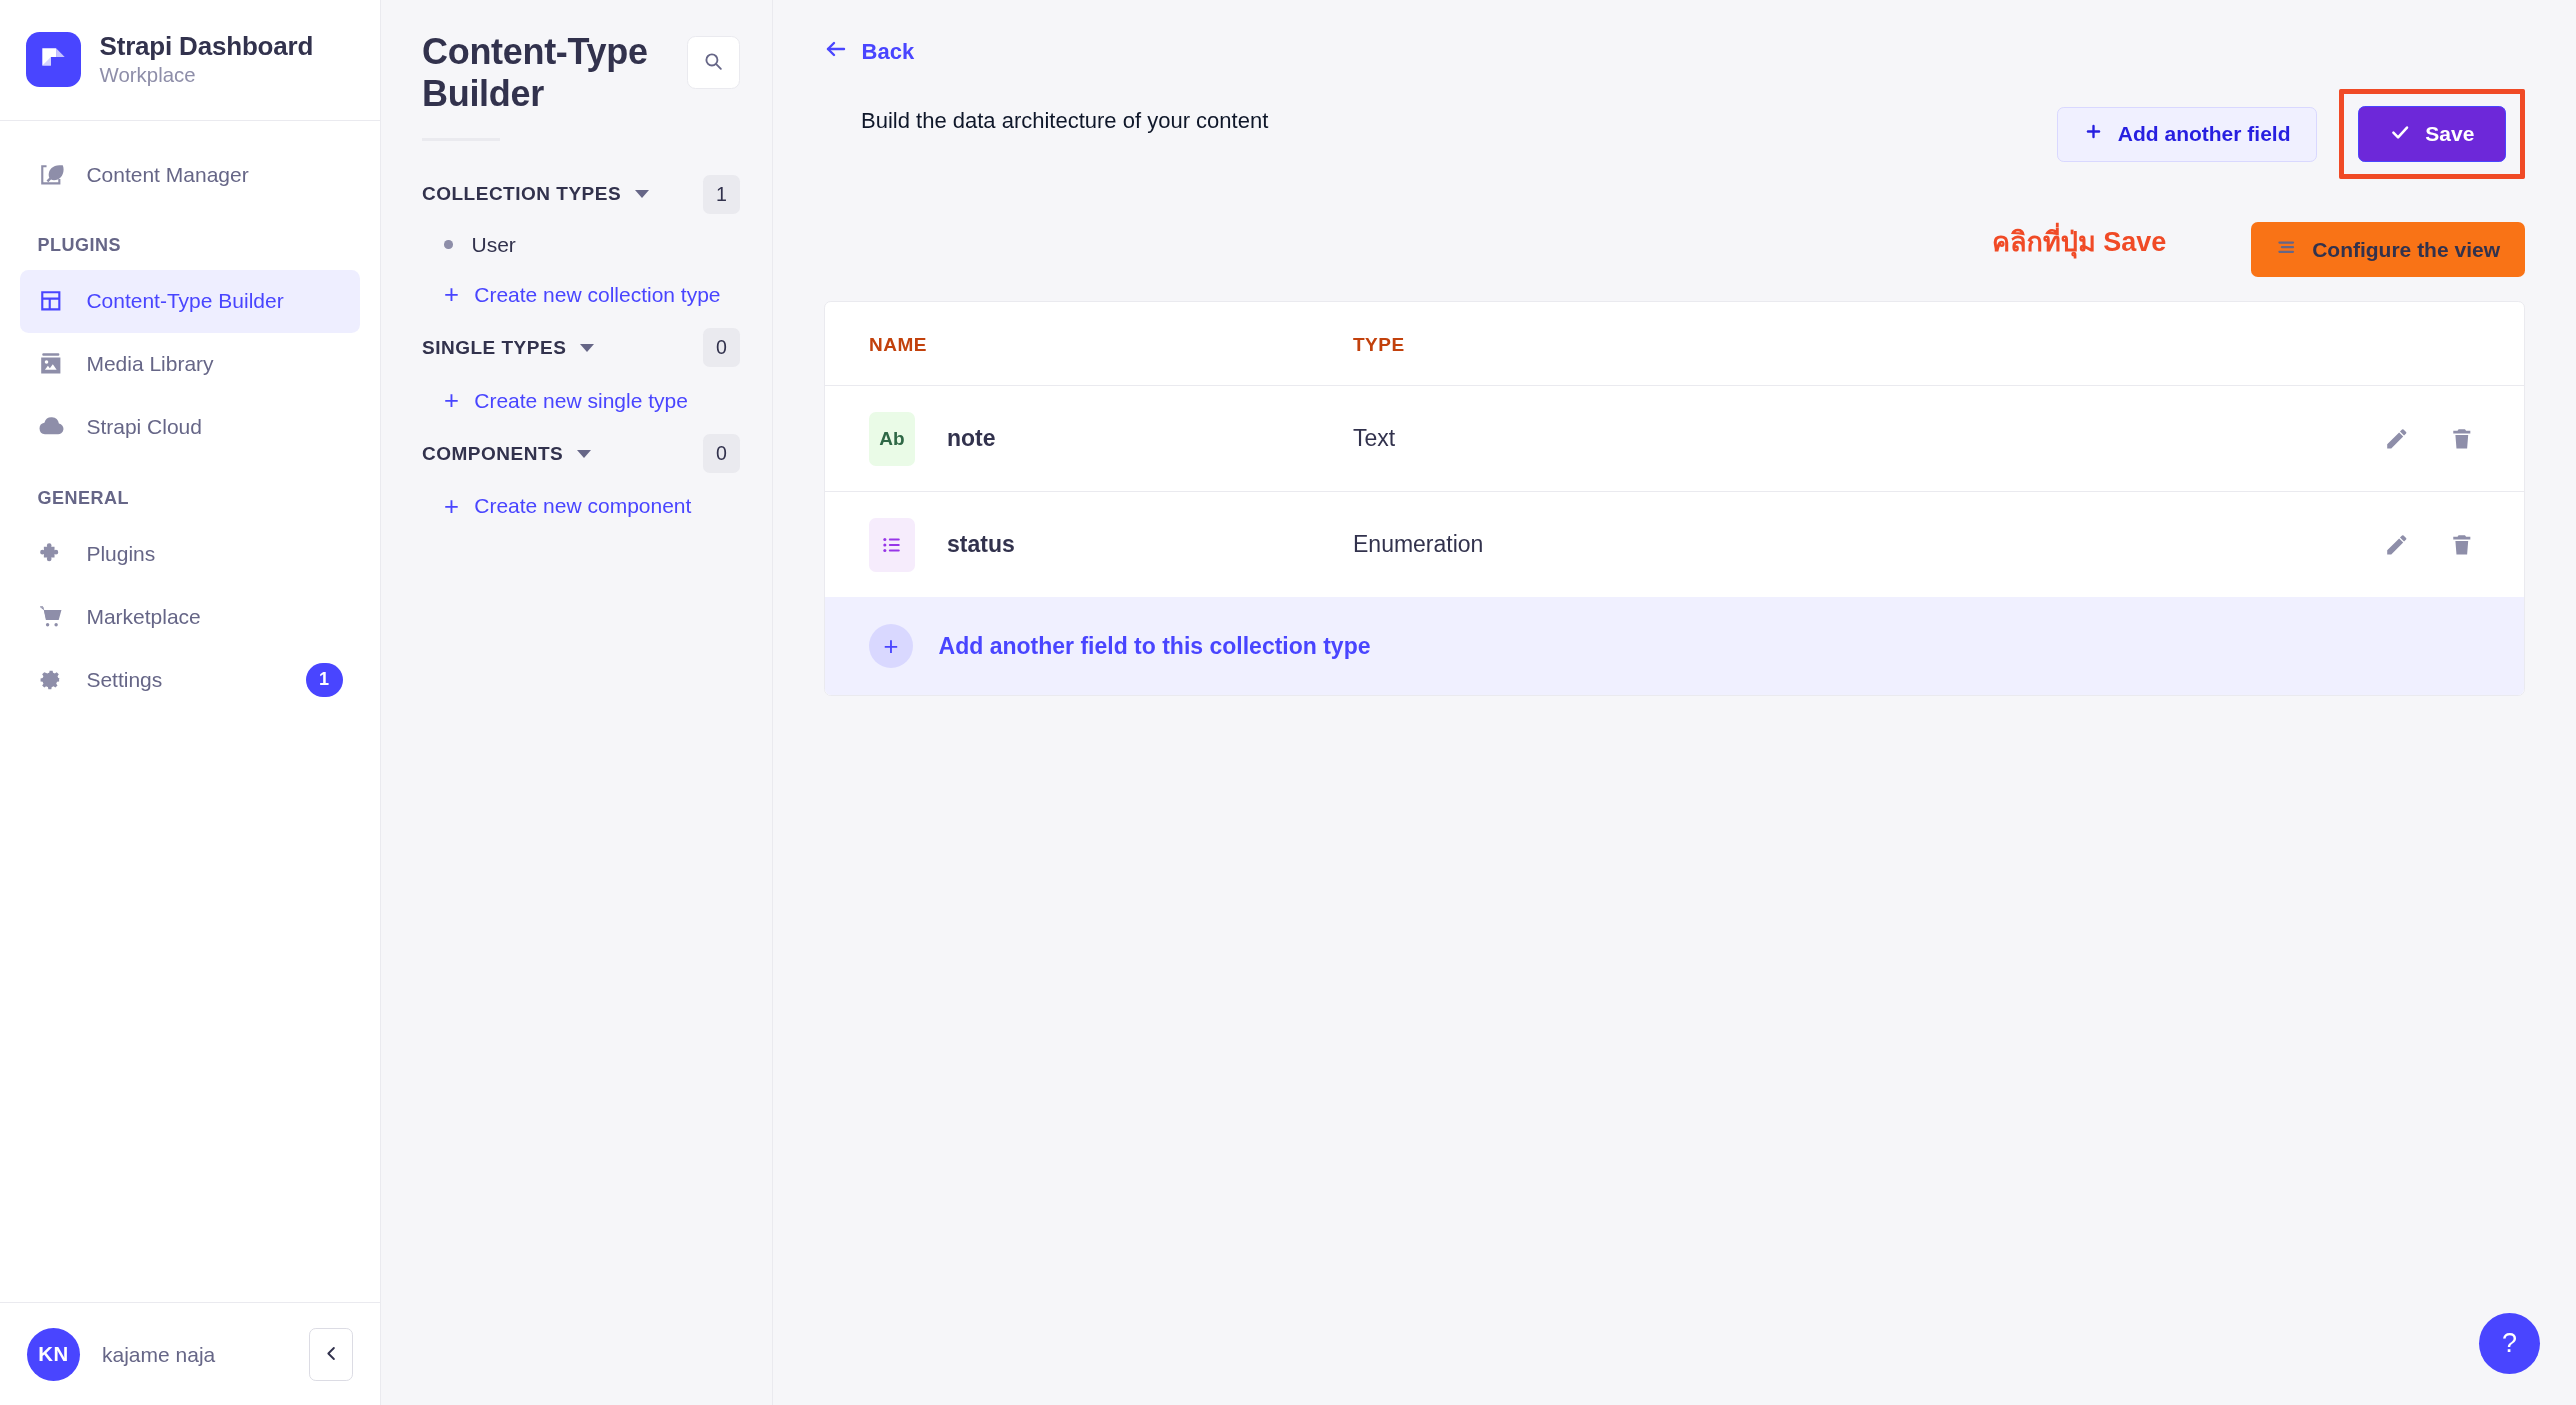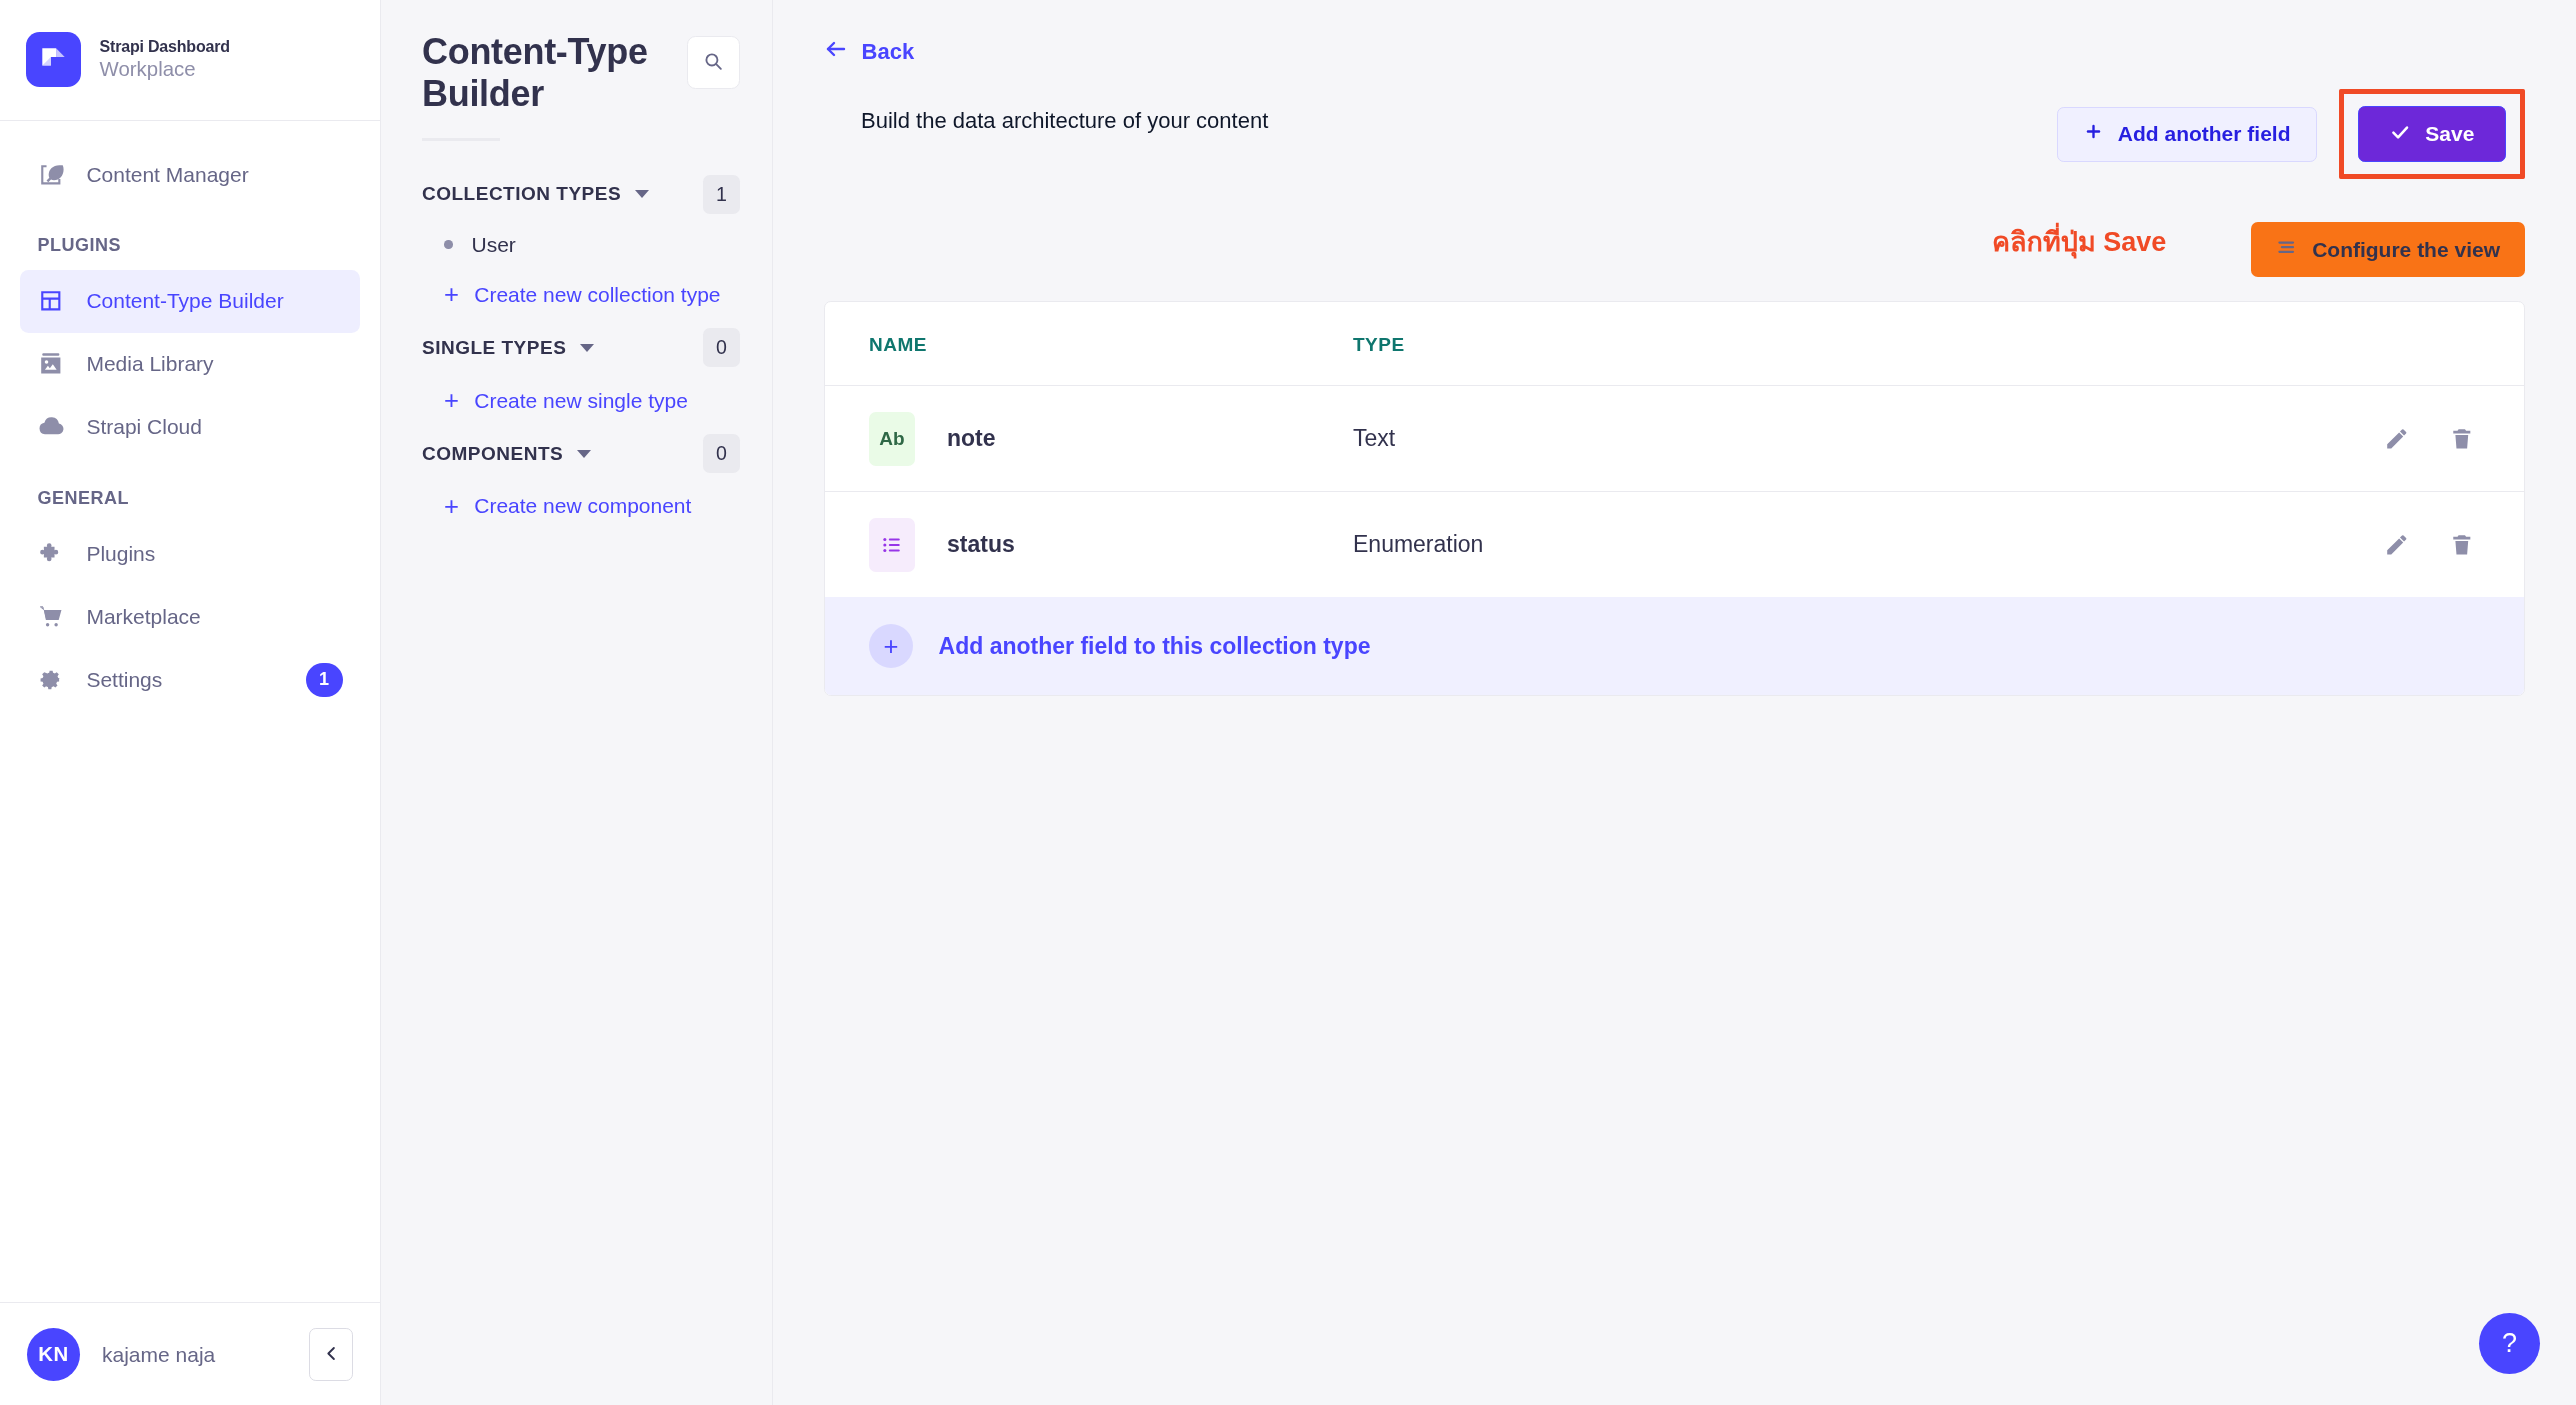--- a/index.html
+++ b/index.html
@@ -34,21 +34,21 @@
     height: 121px;
   }
   .brand-logo {
     width: 55px; height: 55px;
     border-radius: 13.6px;
     background: #4945ff;
     display: flex; align-items: center; justify-content: center;
     flex: 0 0 55px;
   }
   .brand-text { display: flex; flex-direction: column; gap: 1.7px; }
-  .brand-title { font-size: 16px; font-weight: 700; color: #32324d; letter-spacing: -0.2px; }
+  .brand-title { font-size: 26px; font-weight: 700; color: #32324d; letter-spacing: -0.2px; }
   .brand-sub { font-size: 20.4px; color: #8e8ea9; font-weight: 400; }
 
   .nav { flex: 1; padding: 22px 20.4px 0 20.4px; overflow: hidden; }
   .nav-item {
     display: flex;
     align-items: center;
     gap: 22px;
     height: 63px;
     padding: 0 17px;
     border-radius: 8.5px;
@@ -215,21 +215,21 @@
   .card {
     margin-top: 24px;
     background: #fff;
     border: 0.9px solid #eaeaef;
     border-radius: 6.8px;
     overflow: hidden;
   }
   table.fields { width: 100%; border-collapse: collapse; }
   table.fields th {
     text-align: left;
-    font-size: 19px; font-weight: 600; letter-spacing: 0.5px; color: #0f766e;
+    font-size: 19px; font-weight: 600; letter-spacing: 0.5px; color: #c2410c;
     padding: 32px 0 29px 0;
   }
   table.fields th:first-child { padding-left: 44px; width: 528px; }
   table.fields td { padding: 25.6px 0; border-top: 0.9px solid #eaeaef; font-size: 23px; color: #32324d; }
   table.fields td:first-child { padding-left: 44px; }
   .field-cell { display: flex; align-items: center; gap: 32px; }
   .type-chip {
     width: 46px; height: 54px; border-radius: 6.8px;
     display: flex; align-items: center; justify-content: center;
     font-size: 19px; font-weight: 600; flex: 0 0 46px;

